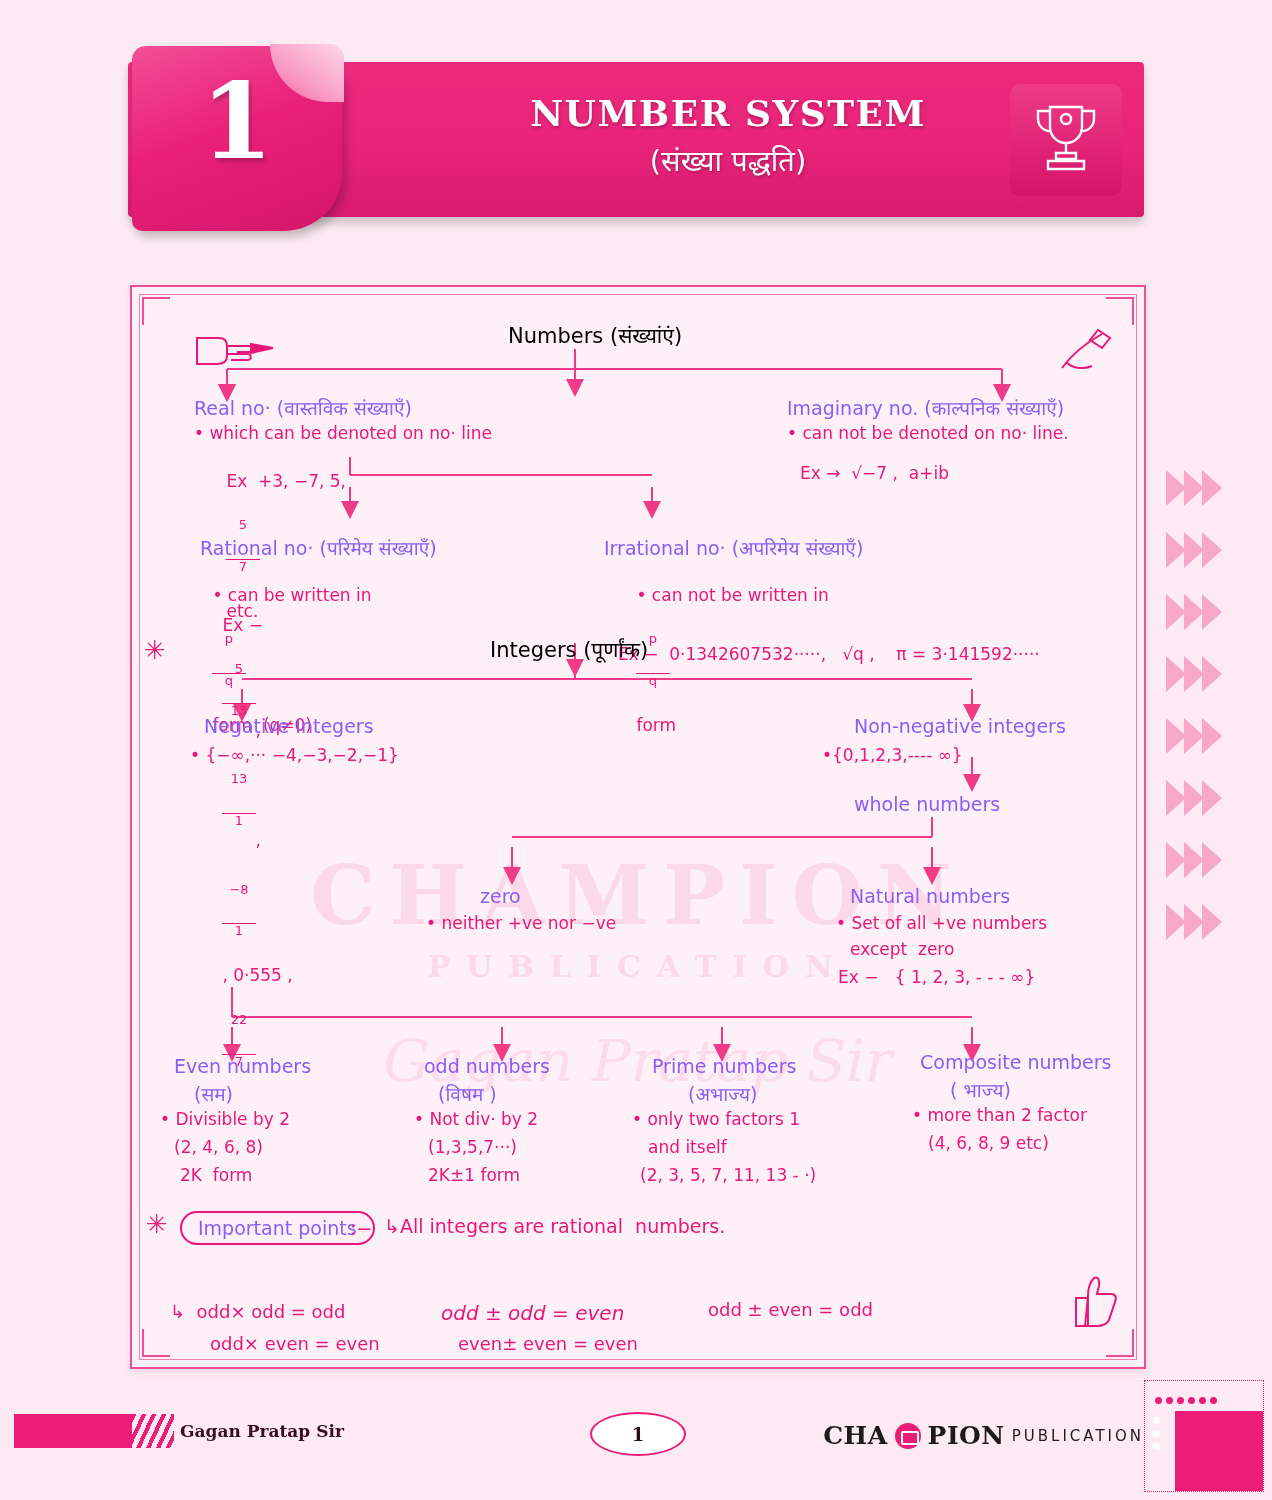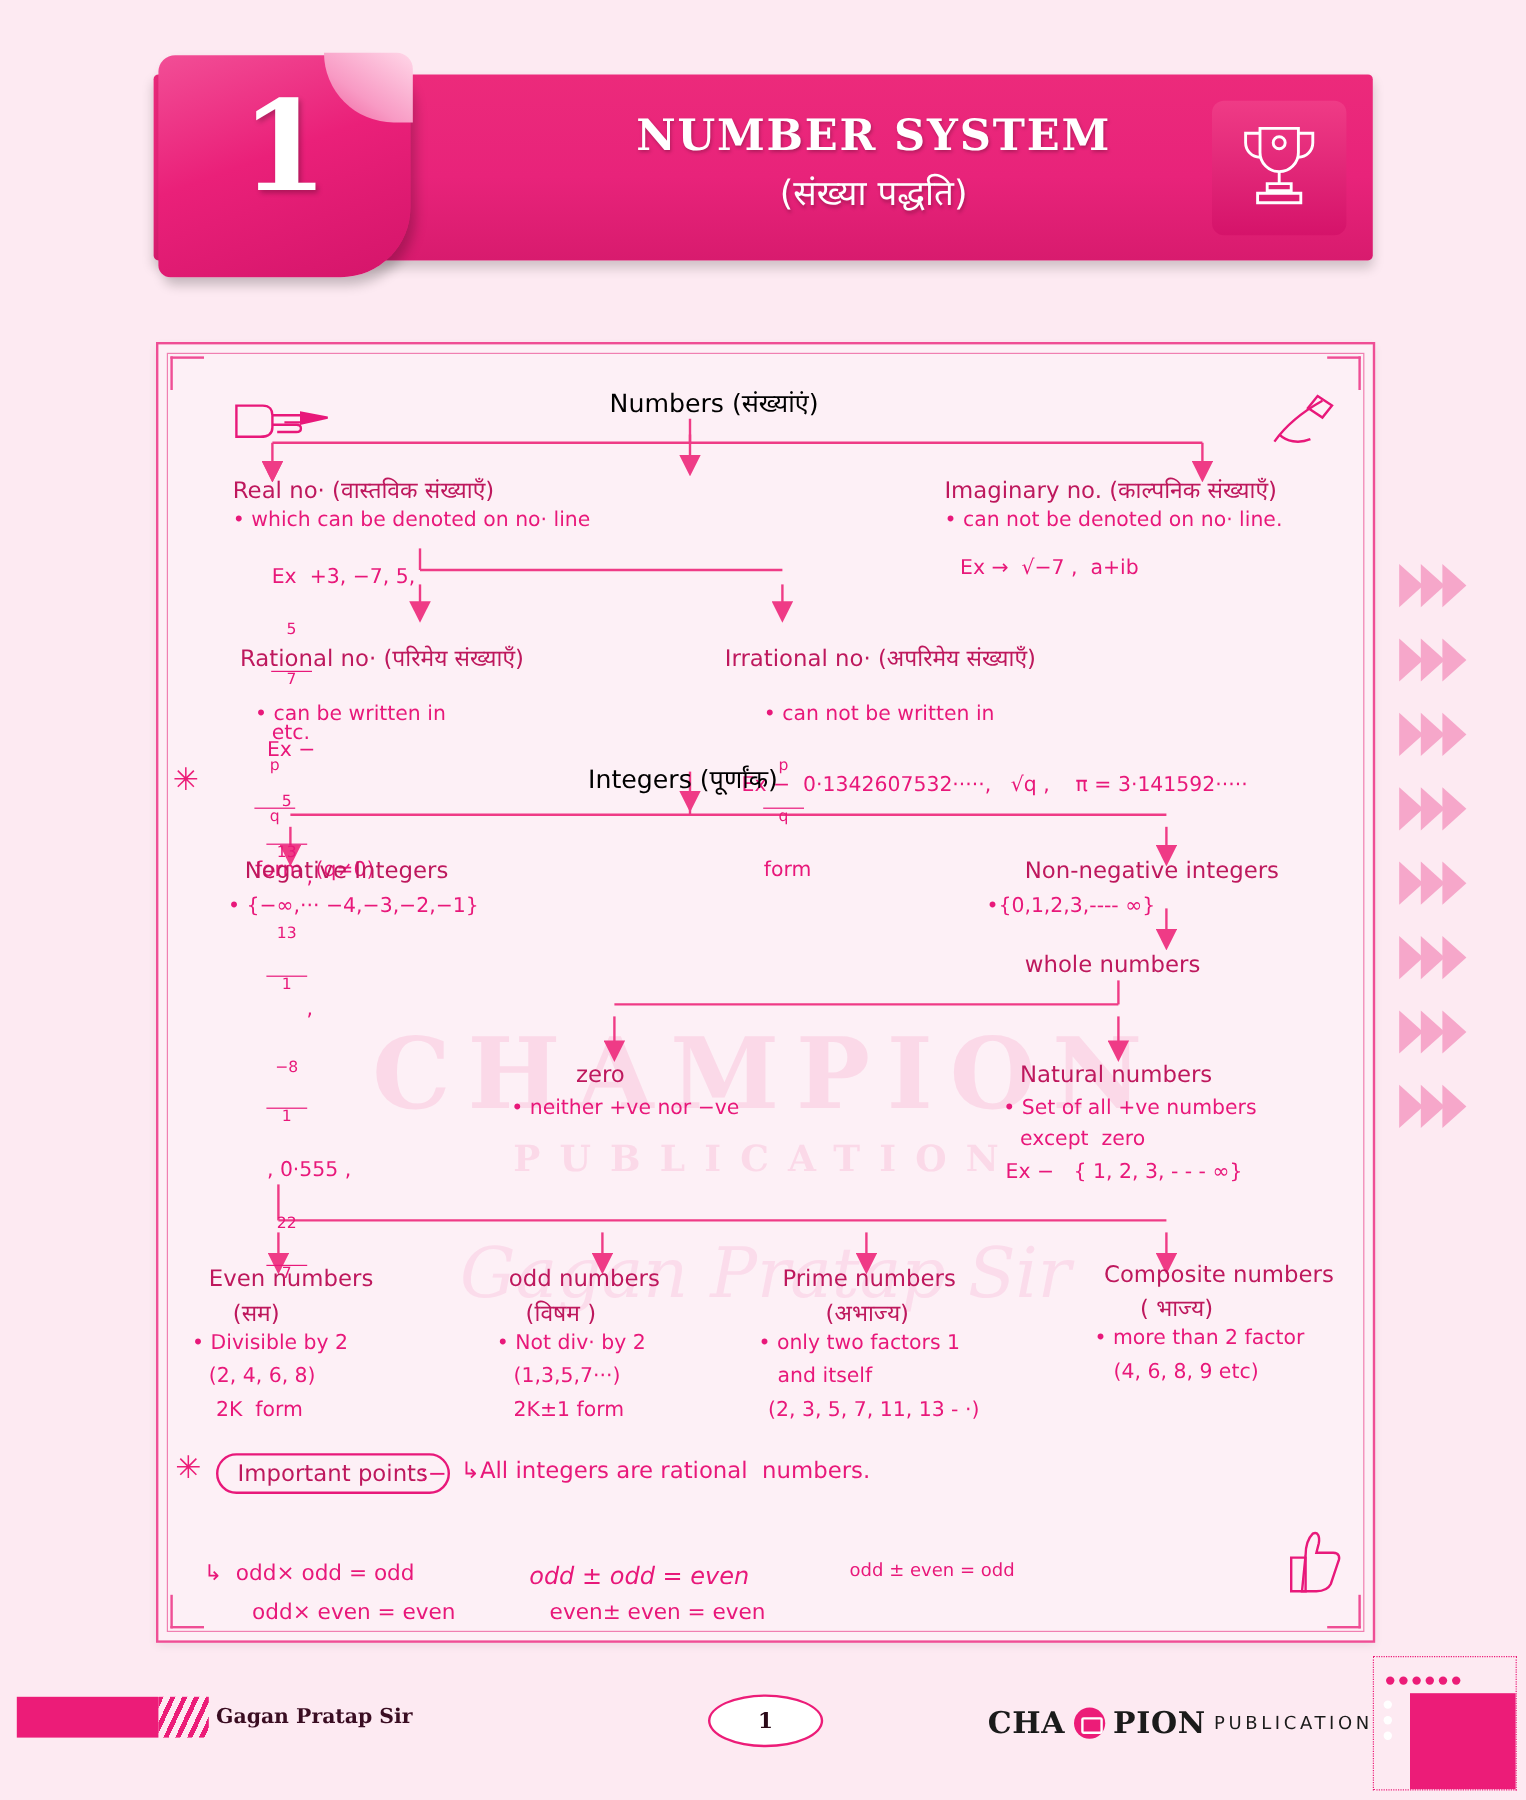--- a/index.html
+++ b/index.html
@@ -80,21 +80,21 @@
   }
   .wm small{display:block;font-size:30px;letter-spacing:16px;margin-top:6px;}
   .wm2{
     position:absolute;left:0;right:0;top:740px;text-align:center;
     font-family:"DejaVu Serif", serif;font-size:58px;color:#fbdceb;
     font-style:italic;pointer-events:none;
   }
 
   
   .hw{
-    position:absolute;color:#be185d;
+    position:absolute;color:#8b5cf6;
     font-family:"DejaVu Sans", sans-serif;
     white-space:pre;
   }
   .hw.title{font-size:21px;color:#000000;}
   .hw.node{font-size:19px;}
   .hw.body{font-size:17px;color:#e8187a;}
   .frac{display:inline-block;text-align:center;vertical-align:-6px;font-size:13px;line-height:1.05;}
   .frac span{display:block;}
   .frac .den{border-top:1.4px solid #e8187a;}
 
@@ -364,21 +364,21 @@
     <div class="hw body" style="left:796px;top:846px;">(4, 6, 8, 9 etc)</div>
 
     <div class="star" style="left:14px;top:922px;">✳</div>
     <div style="position:absolute;left:48px;top:924px;padding:4px 16px;border:2px solid #e8187a;border-radius:22px;">
       <span class="hw" style="position:static;font-size:19px;">Important points</span>
     </div>
     <div class="hw body" style="left:218px;top:930px;font-size:19px;">:−</div>
     <div class="hw body" style="left:252px;top:928px;font-size:19px;">↳All integers are rational  numbers.</div>
     <div class="hw body" style="left:38px;top:1014px;font-size:18px;">↳  odd× odd = odd</div>
     <div class="hw body" style="left:309px;top:1014px;font-size:20px;font-style:italic;">odd ± odd = even</div>
-    <div class="hw body" style="left:576px;top:1012px;font-size:15px;">odd ± even = odd</div>
+    <div class="hw body" style="left:576px;top:1012px;font-size:18px;">odd ± even = odd</div>
     <div class="hw body" style="left:78px;top:1046px;font-size:18px;">odd× even = even</div>
     <div class="hw body" style="left:326px;top:1046px;font-size:18px;">even± even = even</div>
   </div>
 
   <div class="chevrons">
     <div class="row" style="top:0px;">
         <span class="chev" style="left:0"></span>
         <span class="chev" style="left:18px"></span>
         <span class="chev" style="left:36px"></span>
       </div>

